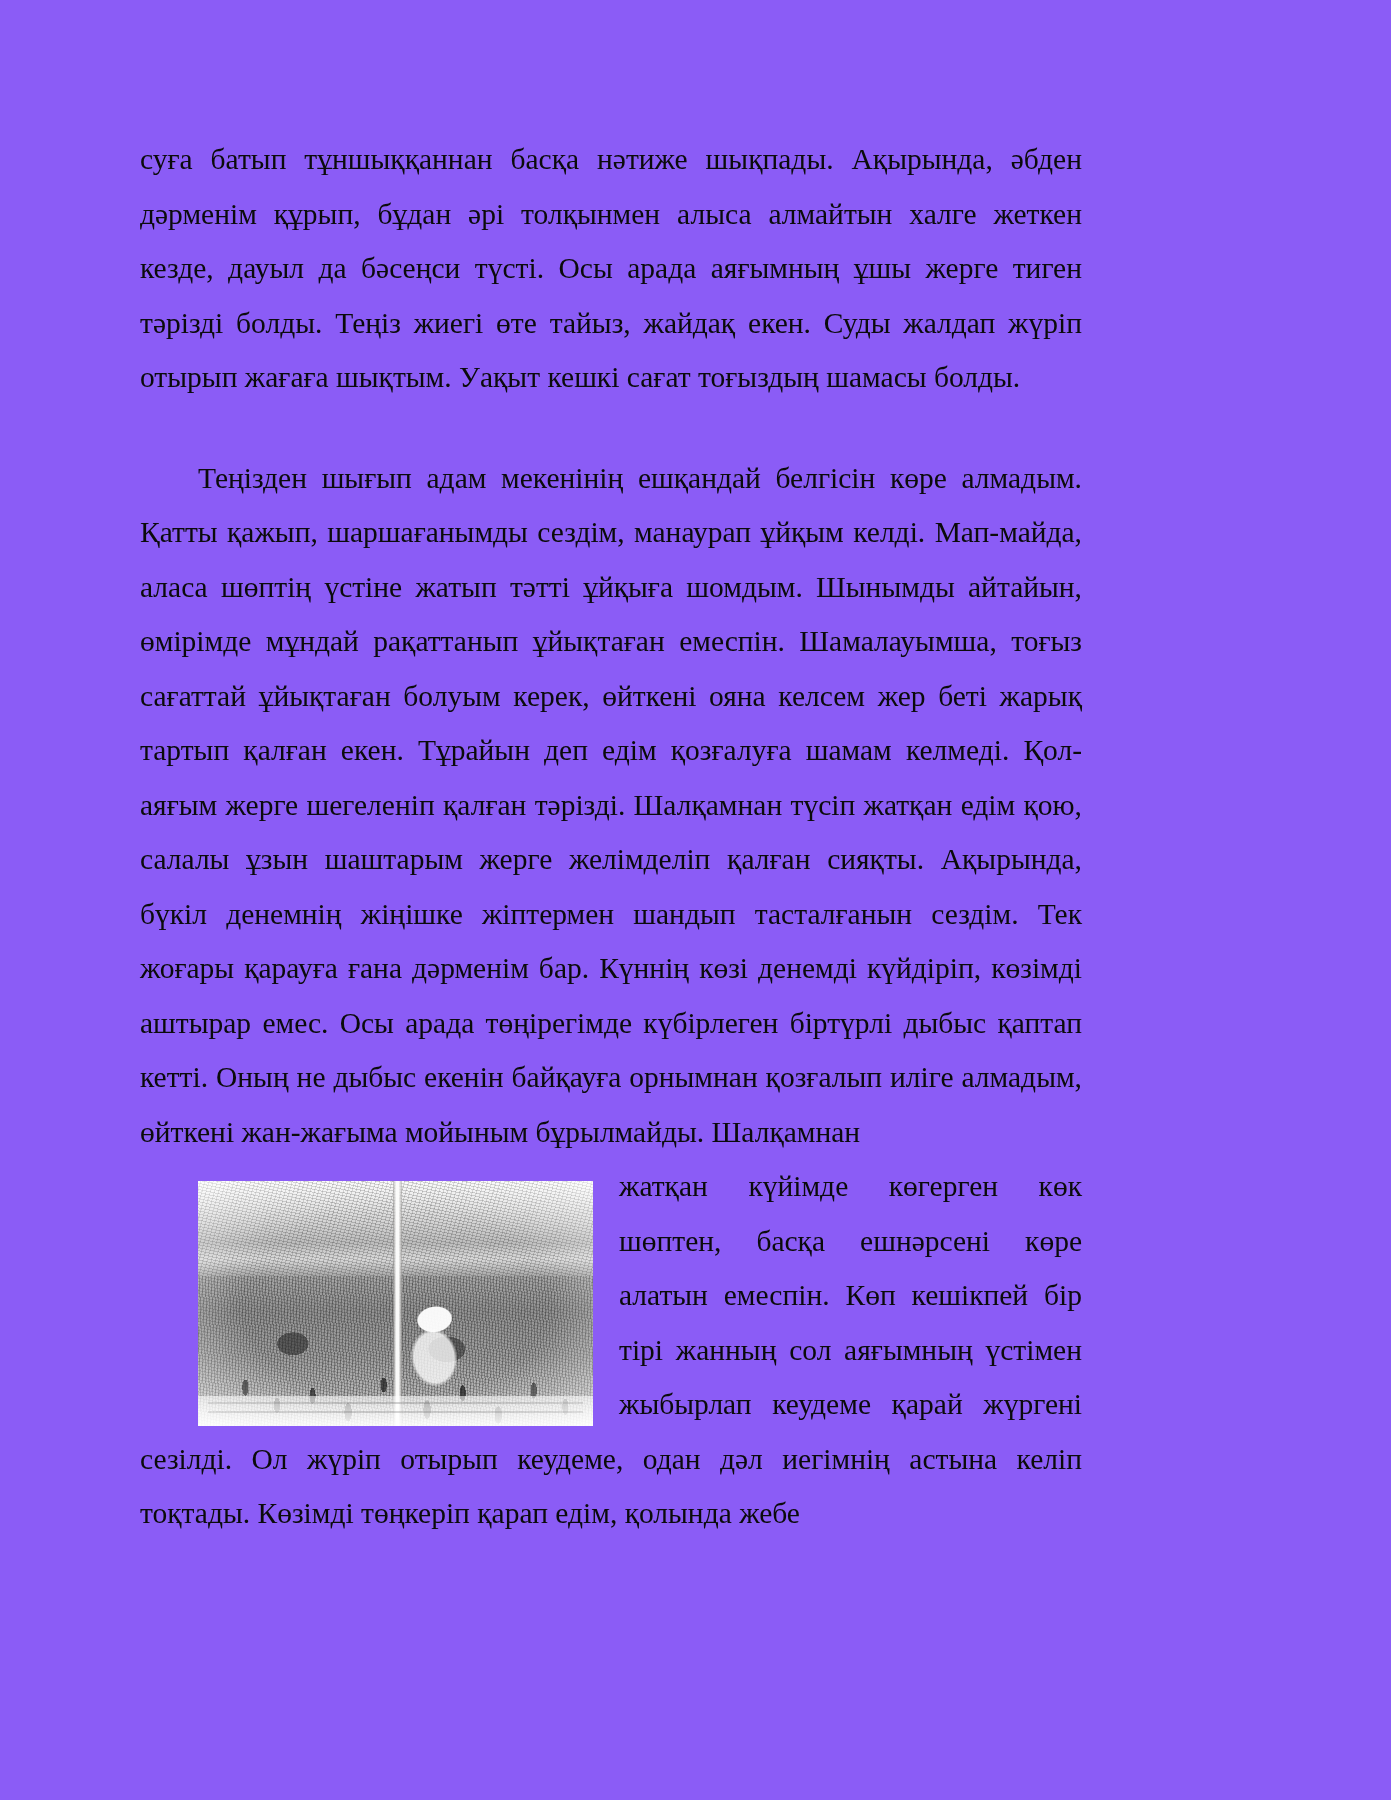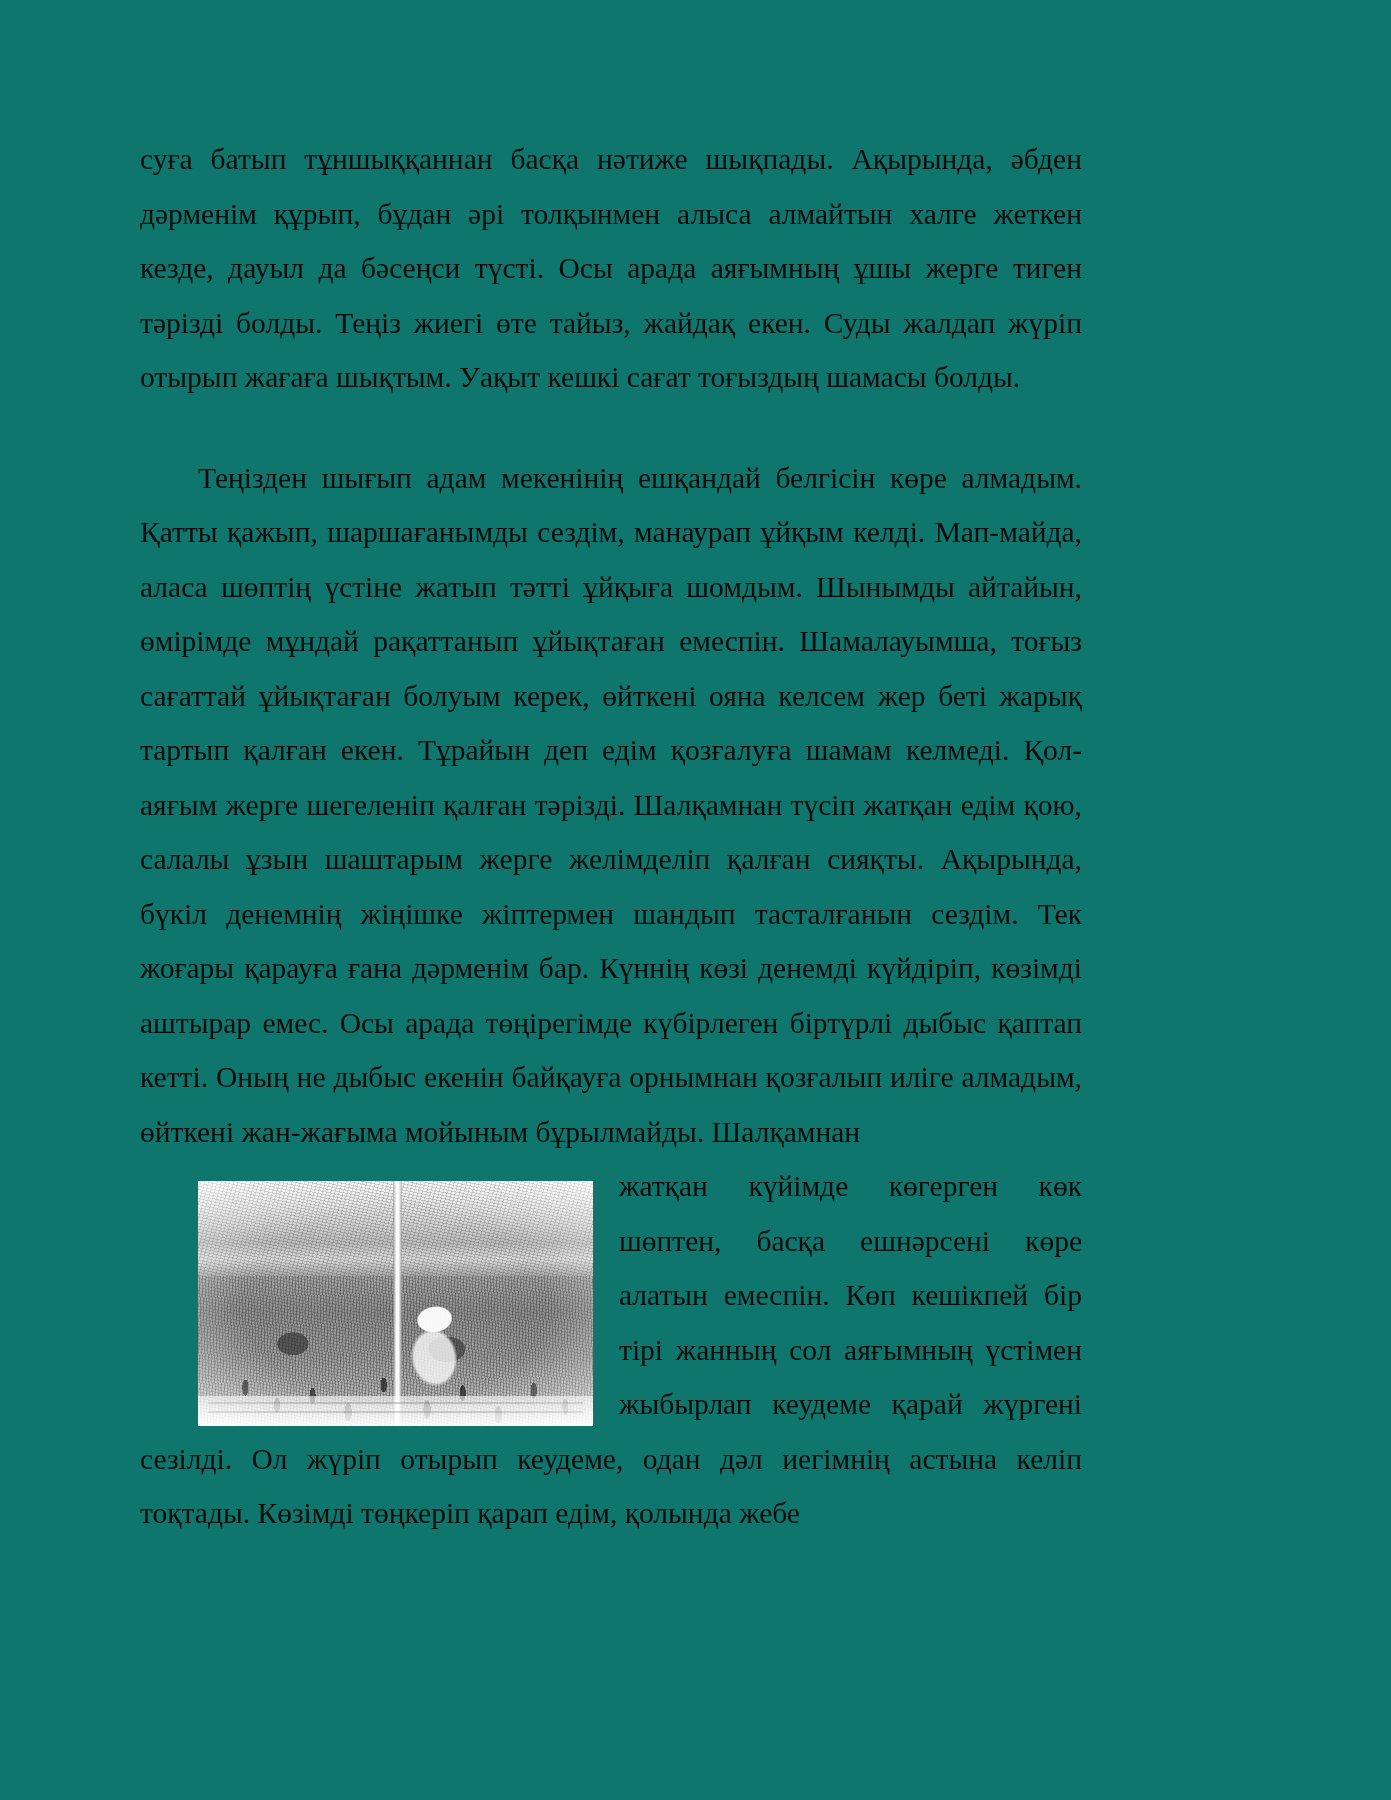--- a/index.html
+++ b/index.html
@@ -4,21 +4,21 @@
 <style>
   html, body {
     margin: 0;
     padding: 0;
     background: #ffffff;
   }
   .page {
     position: relative;
     width: 1391px;
     height: 1800px;
-    background: #0f766e;
+    background: #8b5cf6;
     font-family: "Liberation Serif", "DejaVu Serif", serif;
     color: #000000;
     overflow: hidden;
   }
   .content {
     position: absolute;
     left: 140px;
     top: 132px;
     width: 942px;
   }

